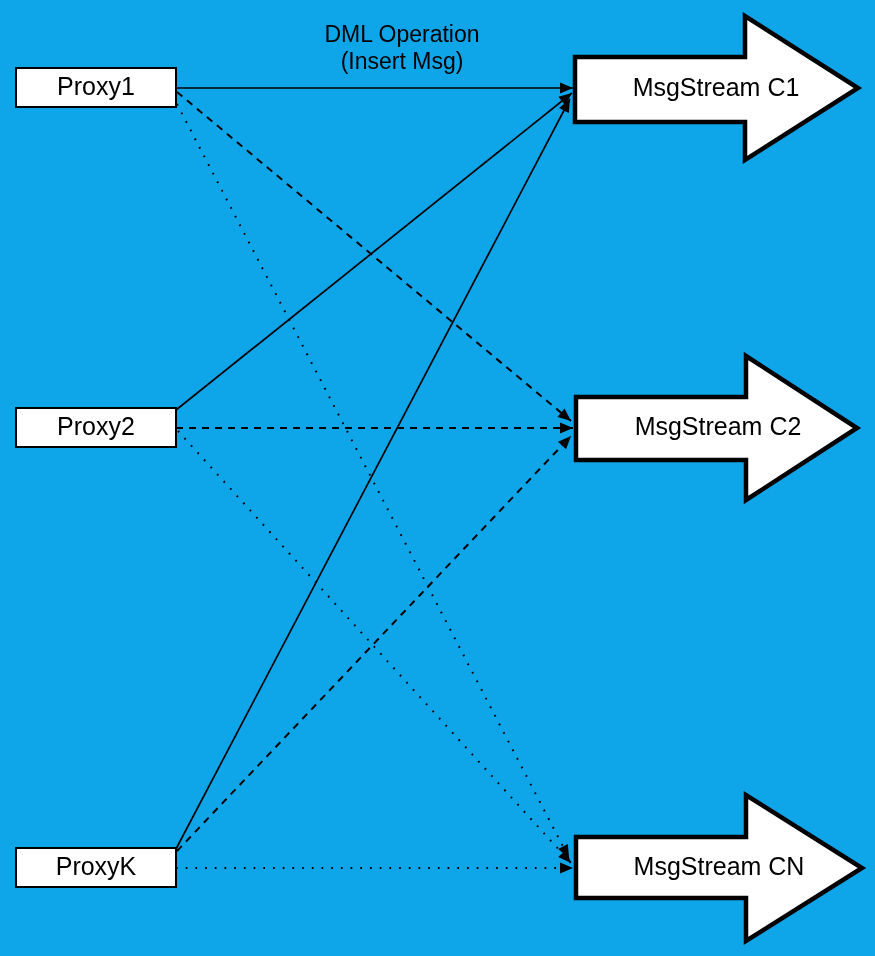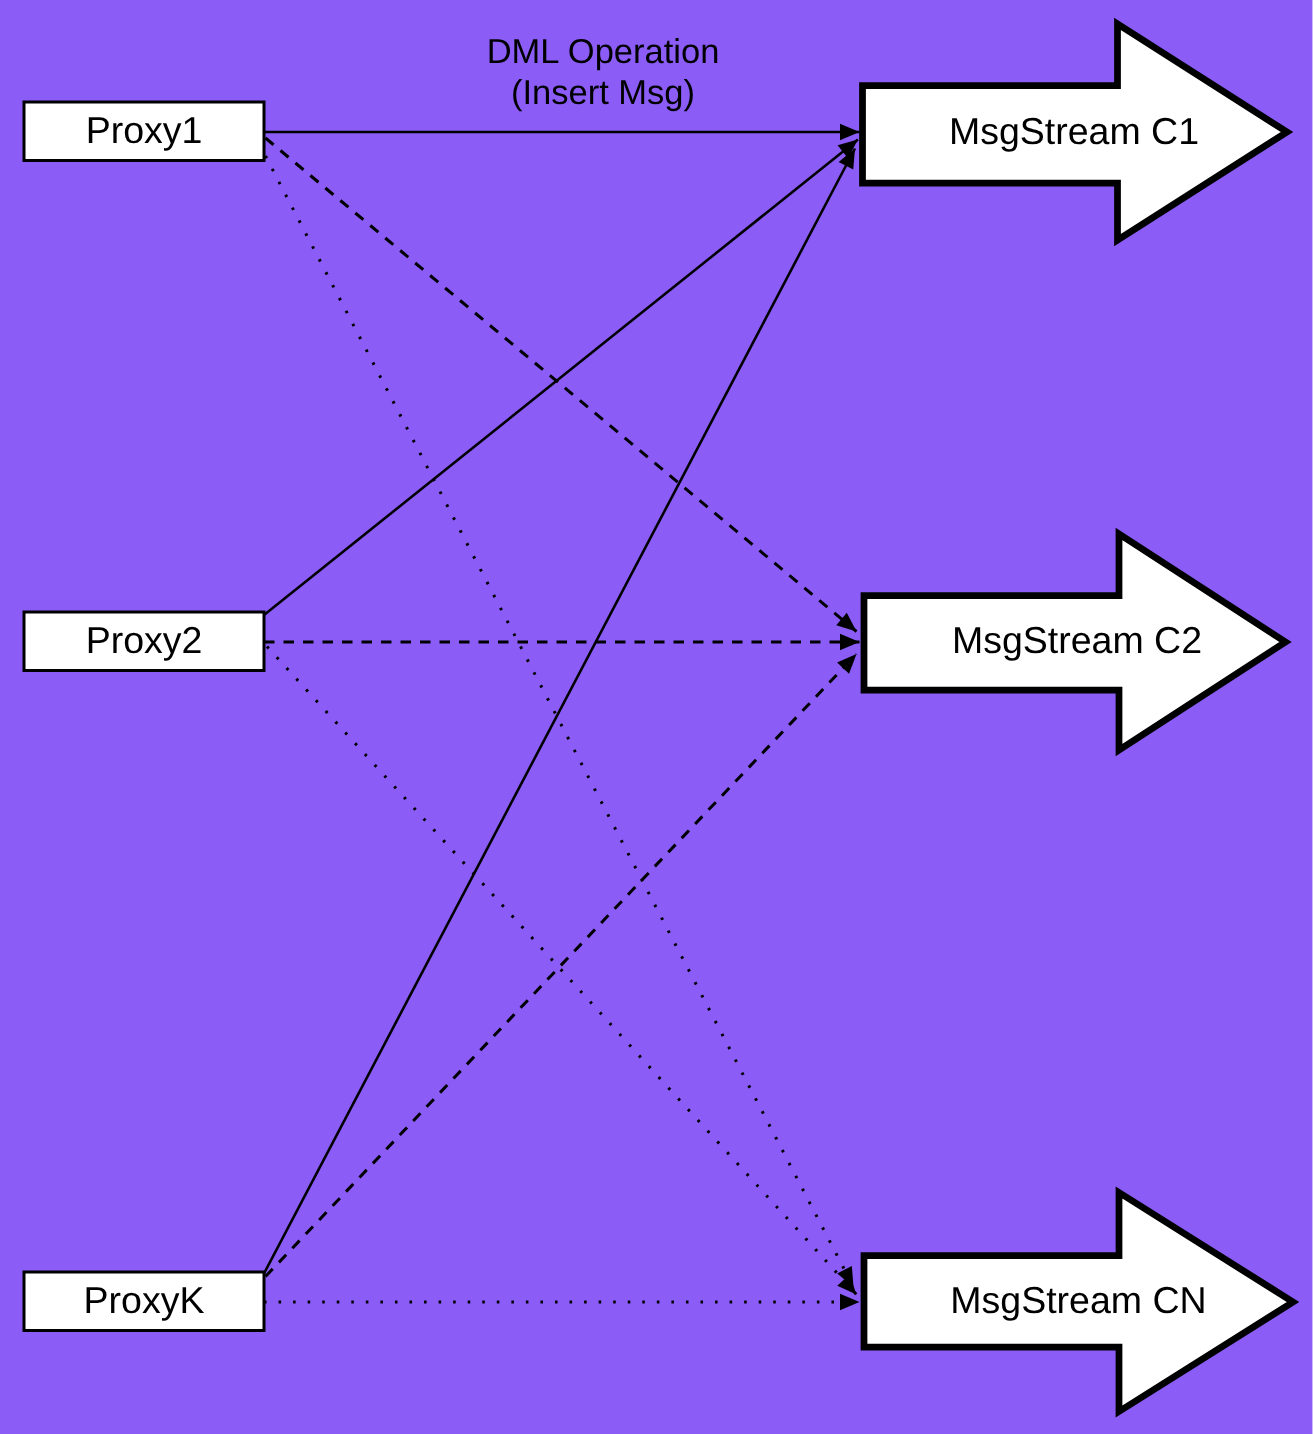--- a/index.html
+++ b/index.html
@@ -3,21 +3,21 @@
 <meta charset="utf-8">
 <style>
   html, body {
     margin: 0;
     padding: 0;
     background: #ffffff;
   }
   .stage {
     width: 875px;
     height: 956px;
-    background: #8b5cf6;
+    background: #0ea5e9;
     position: relative;
   }
   svg { display: block; }
   .diagram-text {
     font-family: "Liberation Sans", sans-serif;
     fill: #000000;
     text-anchor: middle;
   }
   .title-text  { font-size: 23px; }
   .node-text   { font-size: 25px; }

